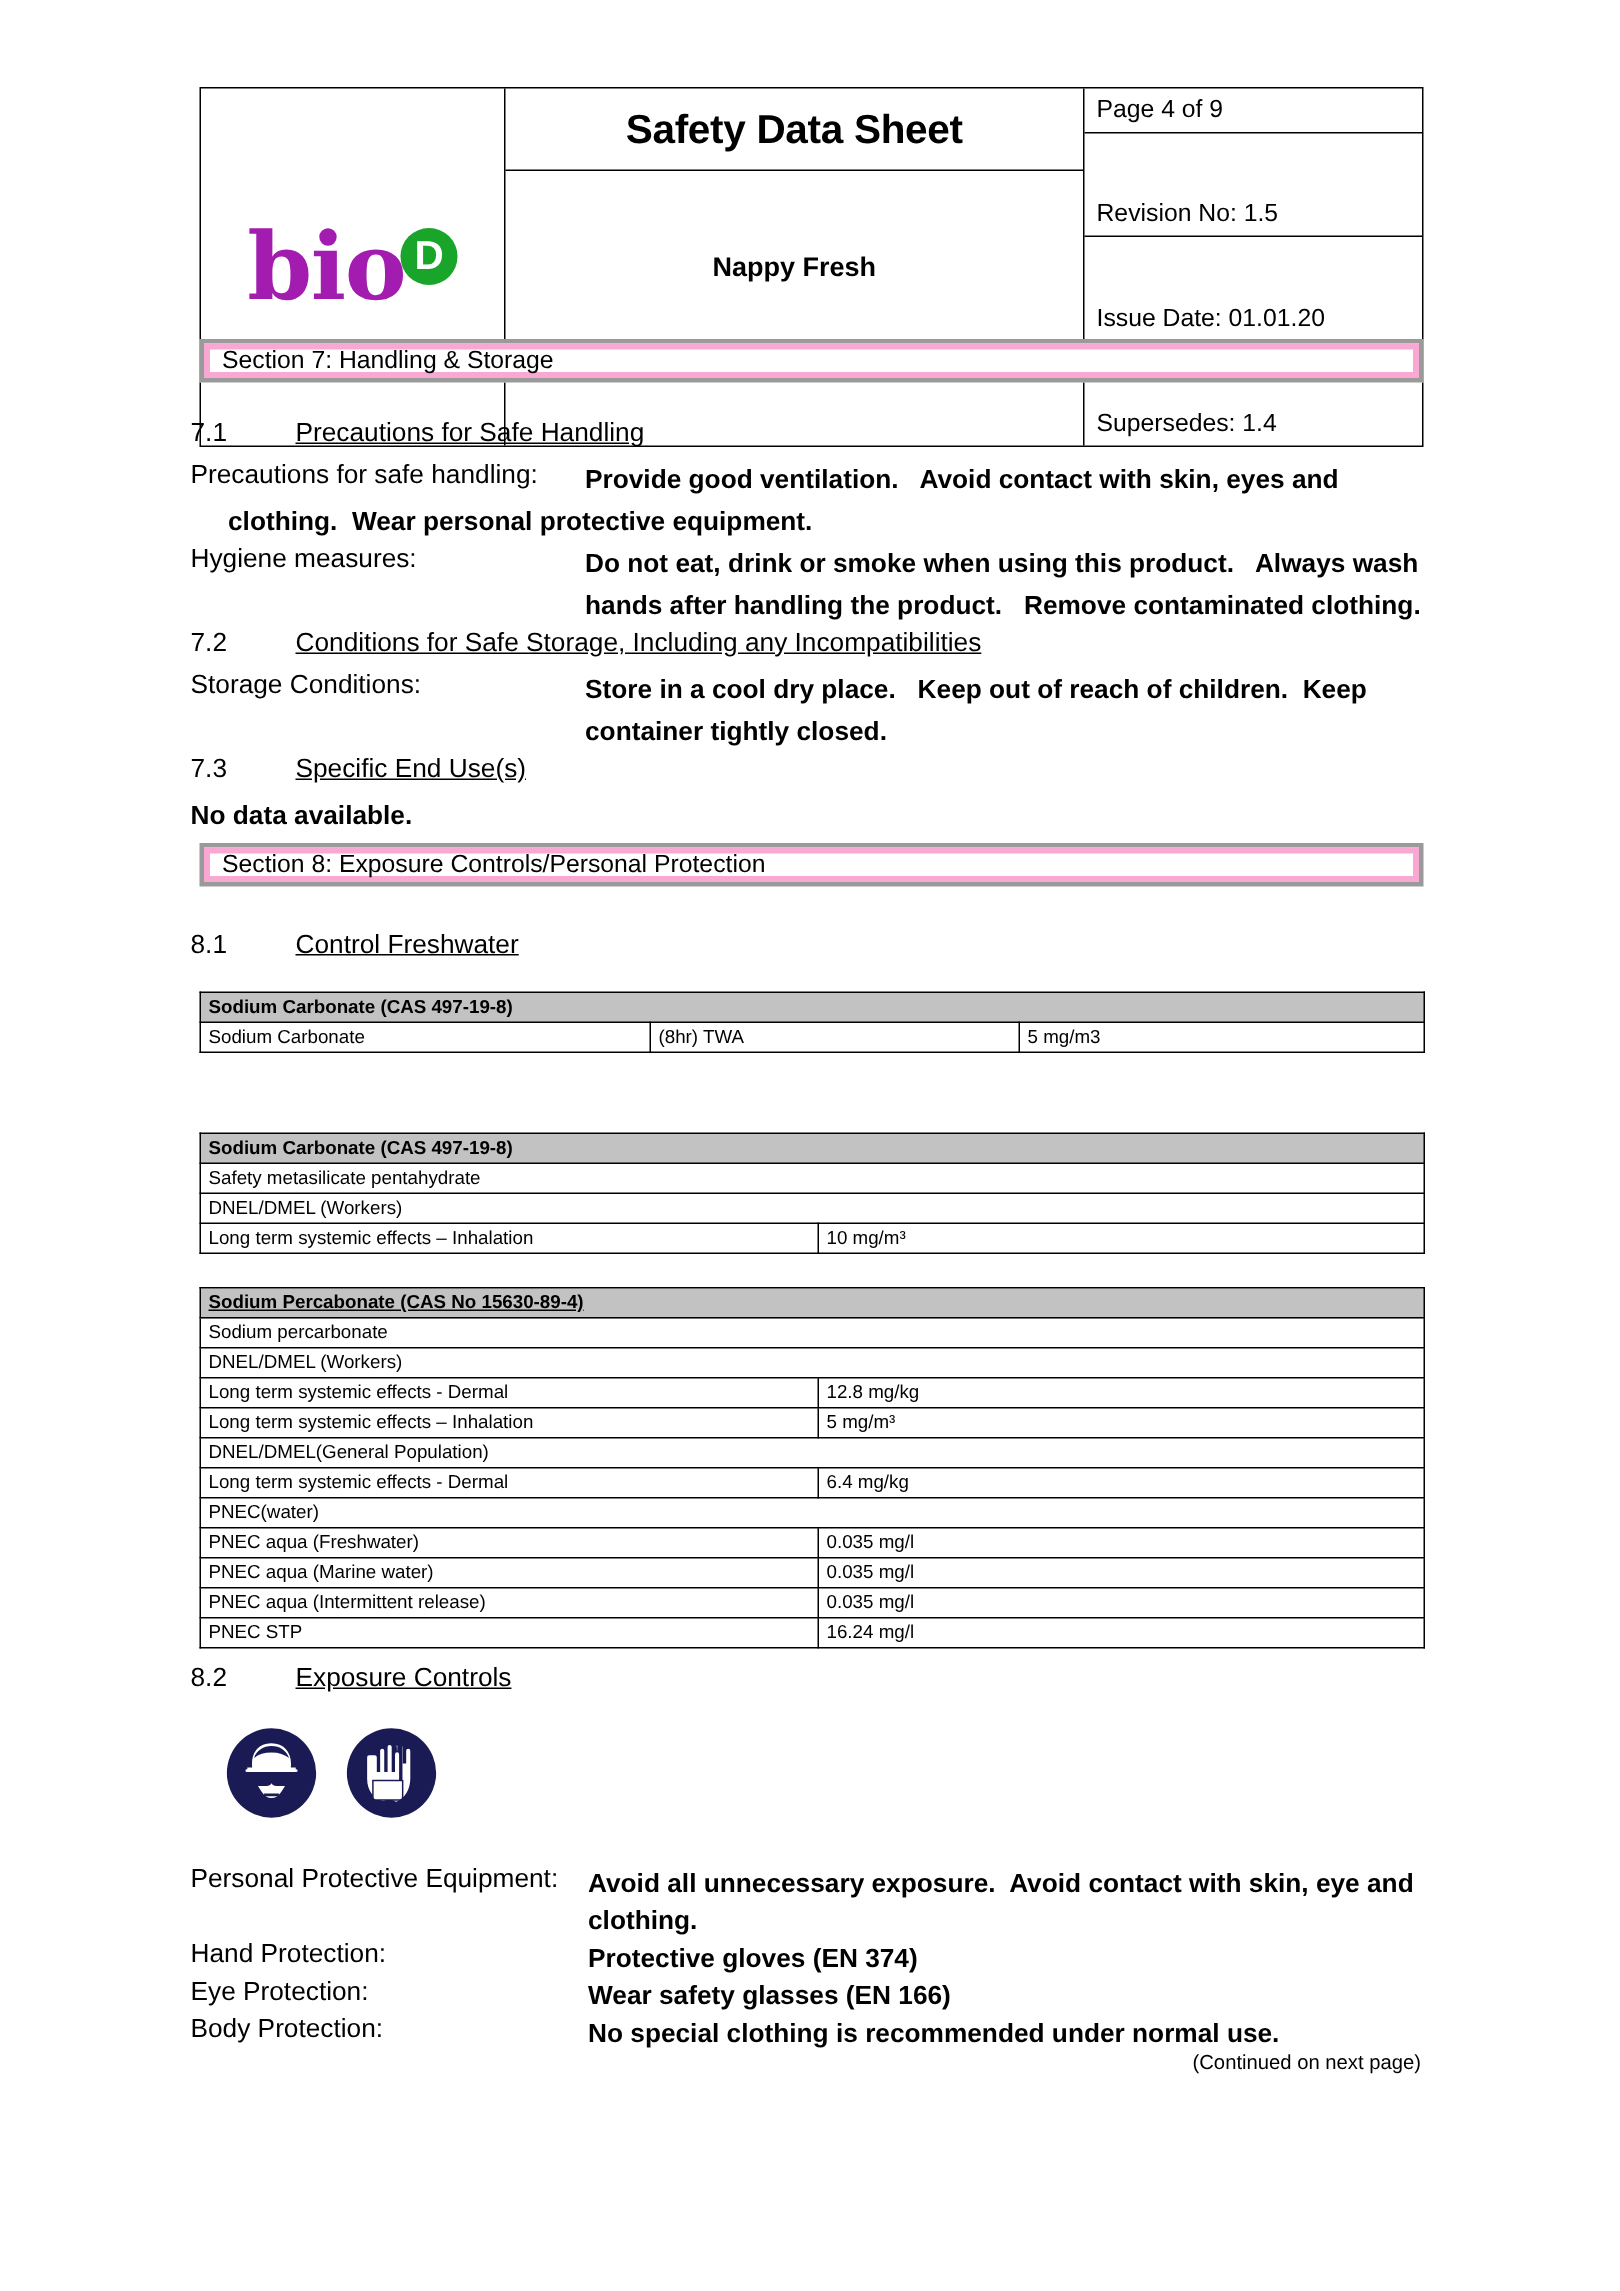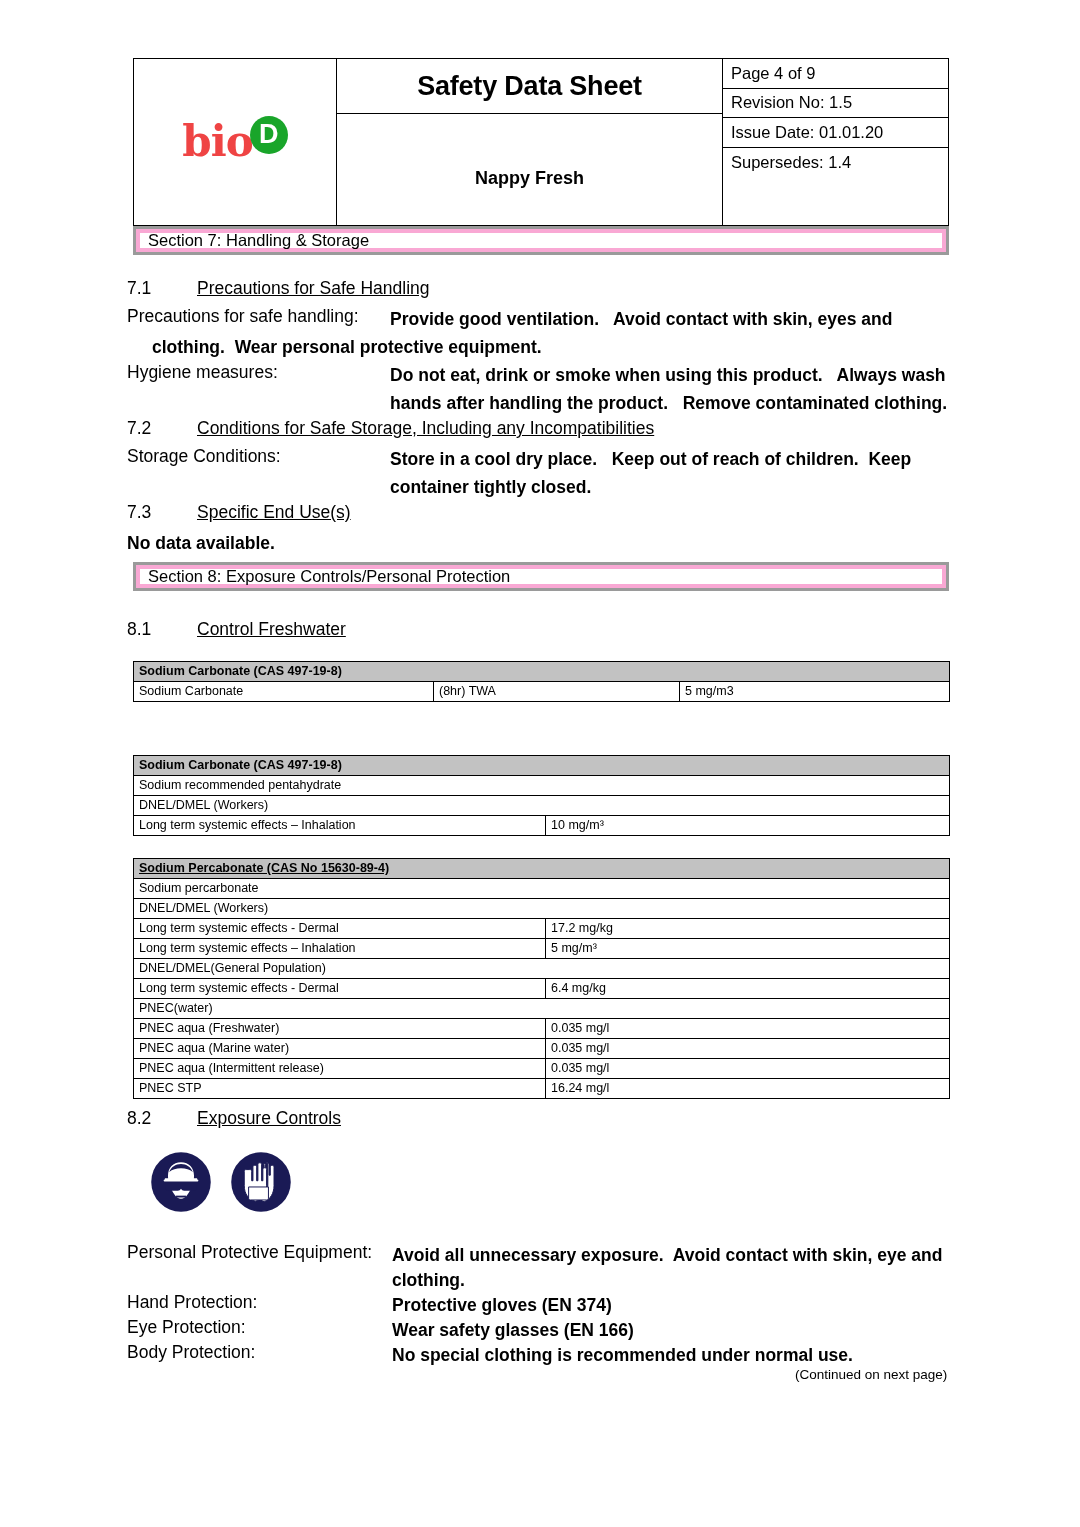--- a/index.html
+++ b/index.html
@@ -42,25 +42,25 @@
     align-items: center;
     justify-content: center;
     padding: 6px 0;
   }
   .logo-wrap {
     display: flex;
     align-items: center;
     font-family: "DejaVu Sans", sans-serif;
   }
   .logo-text {
-    font-size: 42px;
+    font-size: 62px;
     font-weight: 700;
     letter-spacing: -1px;
     line-height: 0.9;
-    color: #ef4444;
+    color: #a21caf;
     font-family: "DejaVu Serif", serif;
   }
   .logo-badge {
     width: 38px;
     height: 38px;
     border-radius: 50%;
     background: #19a52a;
     color: #fff;
     font-size: 27px;
     font-weight: 700;
@@ -96,20 +96,21 @@
     padding-top: 6px;
     font-size: 18px;
     font-weight: 700;
     margin-top: 48px;
   }
 
   .hdr-meta-cell {
     flex: 1;
     display: flex;
     flex-direction: column;
+    gap: 40px;
   }
   .hdr-meta-row {
     height: 29.5px;
     display: flex;
     align-items: center;
     padding-left: 8px;
     font-size: 16.5px;
     border-bottom: 1.3px solid #000;
   }
   .hdr-meta-row:last-child { border-bottom: none; }
@@ -271,21 +272,21 @@
   <table class="dtable" style="top:755px;">
     <colgroup>
         <col style="width:412px;">
         <col style="width:404px;">
       </colgroup>
     <tbody>
       <tr class="hdr">
         <td colspan="2">Sodium Carbonate (CAS 497-19-8)</td>
       </tr>
       <tr>
-        <td colspan="2">Sodium recommended pentahydrate</td>
+        <td colspan="2">Safety metasilicate pentahydrate</td>
       </tr>
       <tr>
         <td colspan="2">DNEL/DMEL (Workers)</td>
       </tr>
       <tr>
         <td>Long term systemic effects – Inhalation</td>
         <td>10 mg/m³</td>
       </tr>
     </tbody>
   </table>
@@ -300,21 +301,21 @@
         <td colspan="2">Sodium Percabonate (CAS No 15630-89-4)</td>
       </tr>
       <tr>
         <td colspan="2">Sodium percarbonate</td>
       </tr>
       <tr>
         <td colspan="2">DNEL/DMEL (Workers)</td>
       </tr>
       <tr>
         <td>Long term systemic effects - Dermal</td>
-        <td>17.2 mg/kg</td>
+        <td>12.8 mg/kg</td>
       </tr>
       <tr>
         <td>Long term systemic effects – Inhalation</td>
         <td>5 mg/m³</td>
       </tr>
       <tr>
         <td colspan="2">DNEL/DMEL(General Population)</td>
       </tr>
       <tr>
         <td>Long term systemic effects - Dermal</td>

